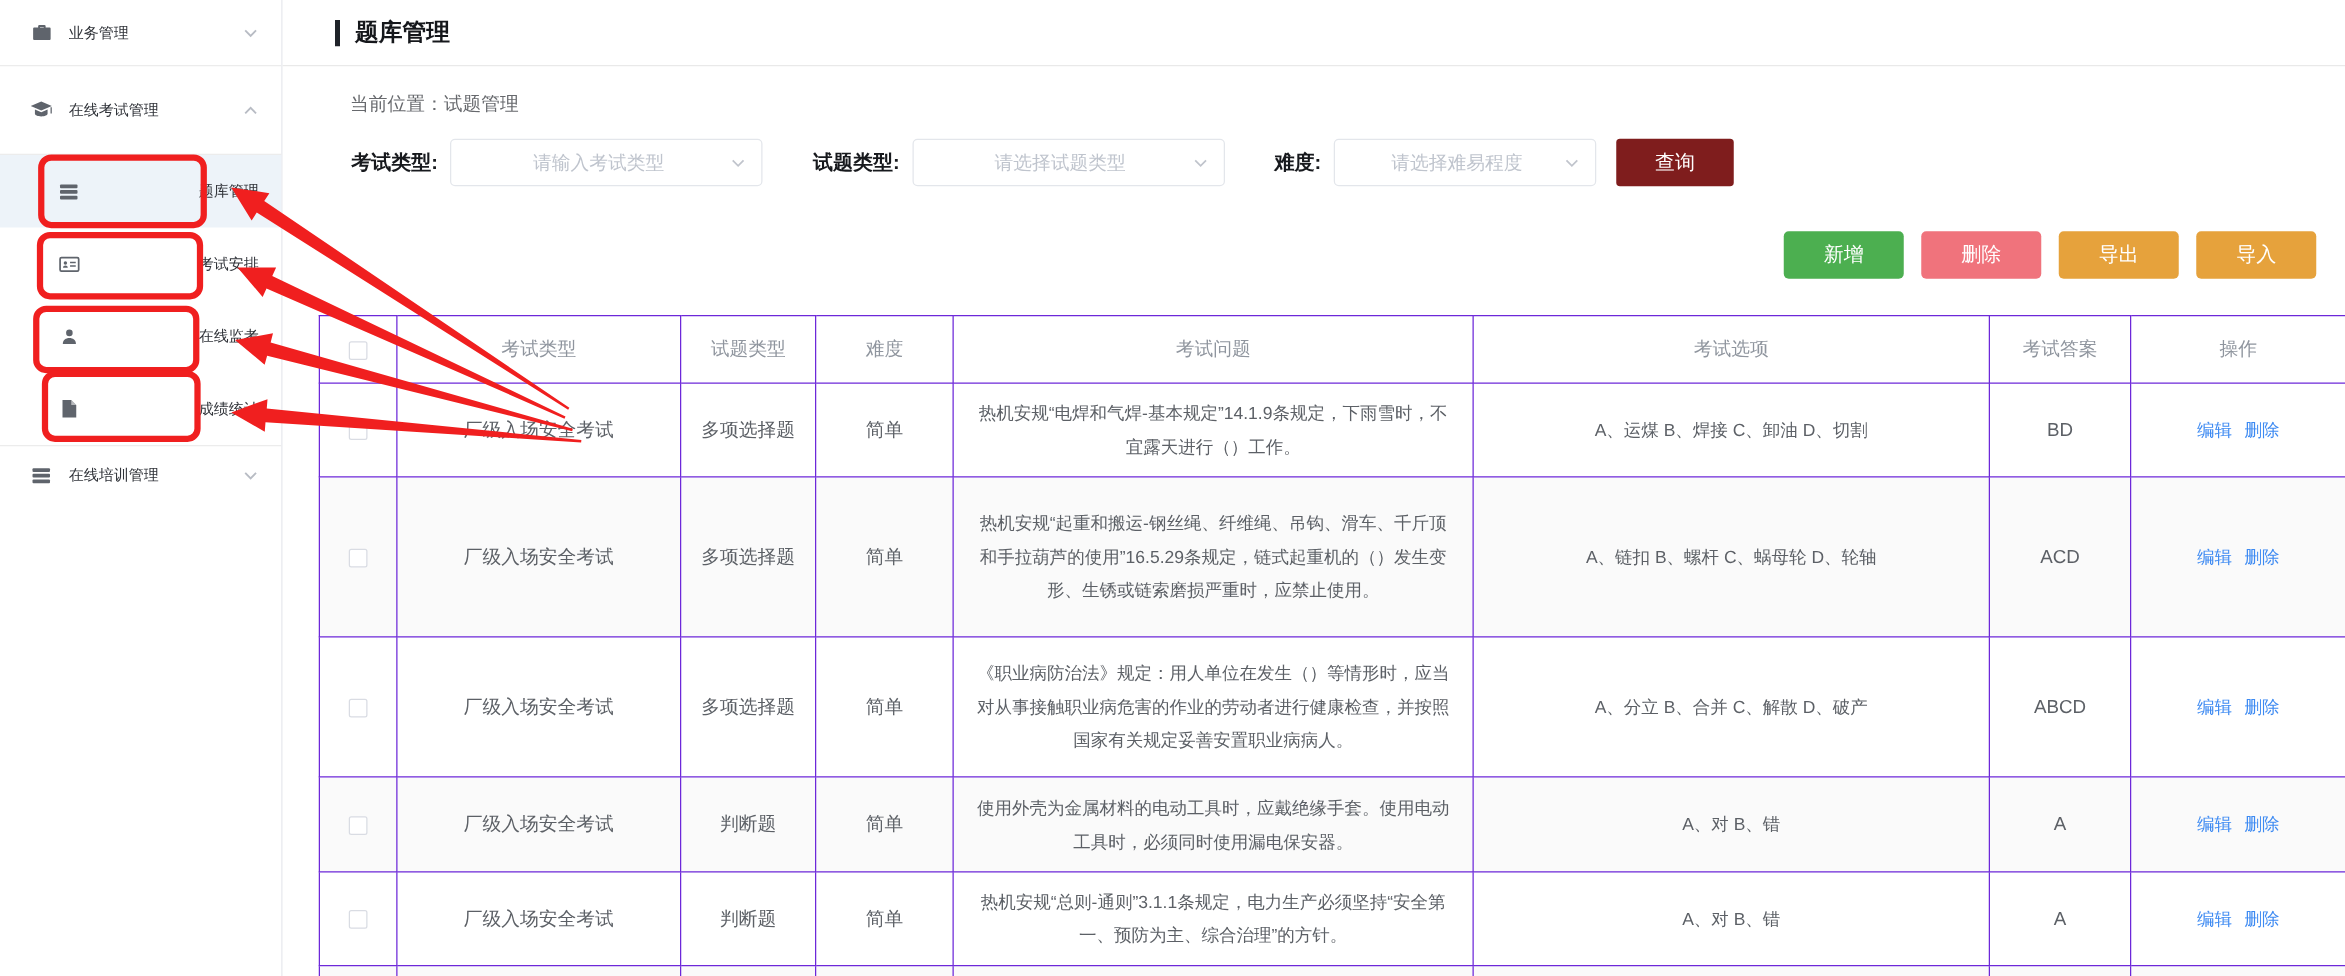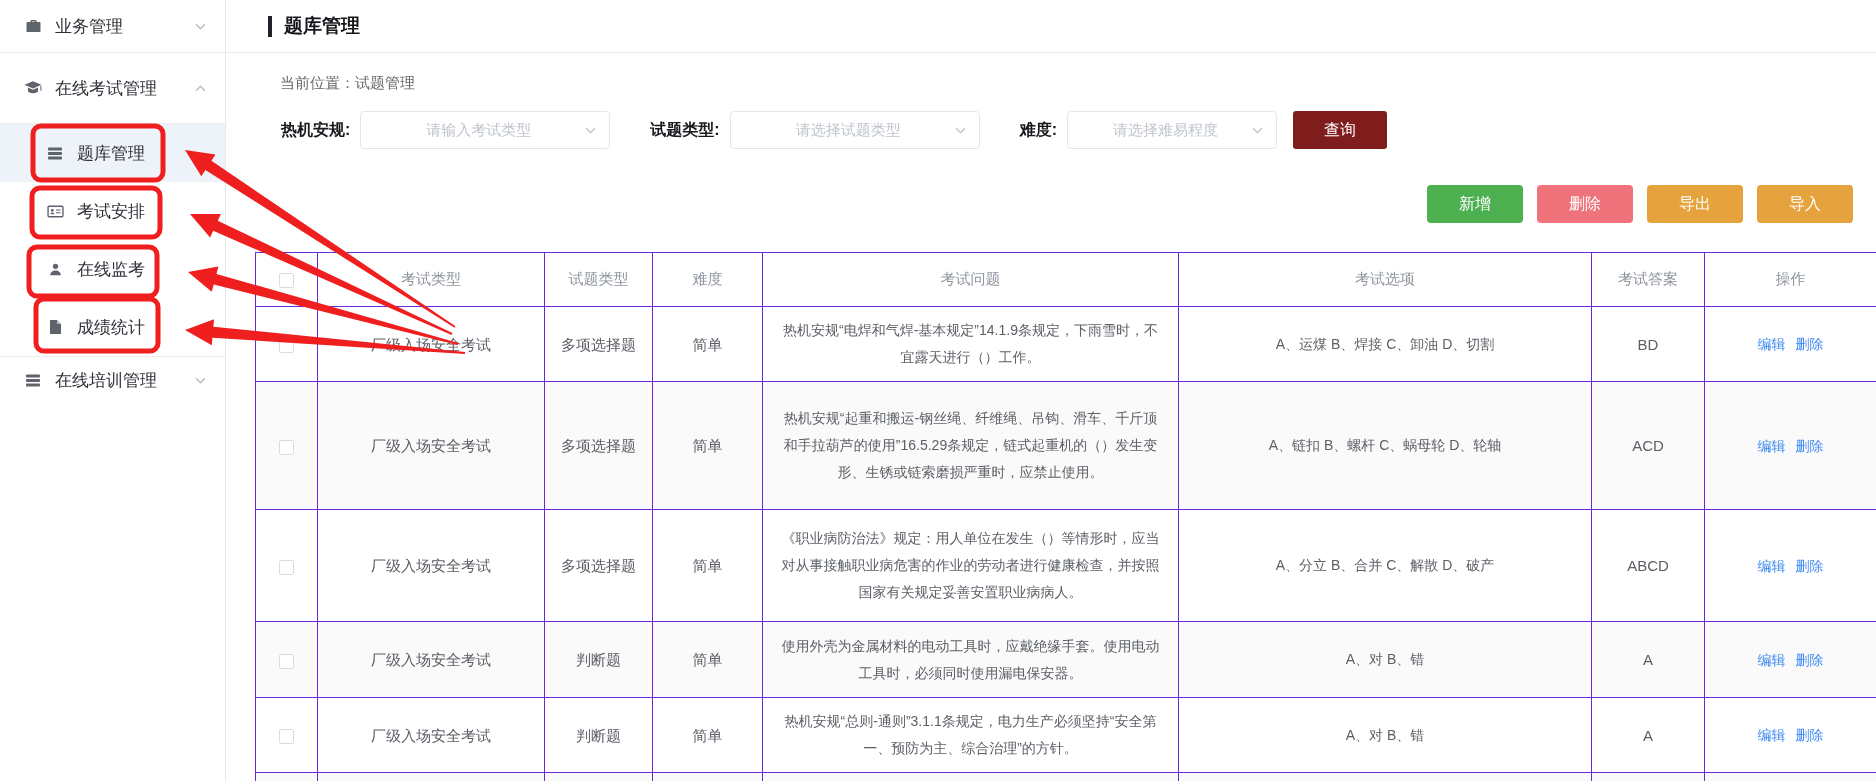--- a/index.html
+++ b/index.html
@@ -7,21 +7,21 @@
   body {
     width: 1876px; height: 781px; overflow: hidden;
     background: #ffffff;
     font-family: "Liberation Sans", "DejaVu Sans", sans-serif;
     color: #303133;
   }
   .app { display: flex; width: 1876px; height: 781px; position: relative; }
 
   
   .sidebar { width: 226px; flex-shrink: 0; background: #fff; border-right: 1px solid #e7e9ee; }
-  .m-item { display: flex; align-items: center; cursor: pointer; font-size: 17px; color: #2f3238; }
+  .m-item { display: flex; align-items: center; cursor: pointer; font-size: 12px; color: #2f3238; justify-content: space-between; }
   .m-item .mi-icon { width: 18px; height: 16px; display: inline-flex; align-items: center; justify-content: center; color: #5f646c; flex-shrink: 0; }
   .m-item .mi-label { margin-left: 13px; white-space: nowrap; }
   .m-item .mi-chev { margin-left: auto; display: inline-flex; color: #b8bcc4; }
   .m-item.top { height: 52px; padding: 0 18px 0 24px; }
   .m-item.top2 { height: 70px; padding: 0 18px 0 24px; }
   .m-item.top3 { height: 46px; padding: 0 18px 0 24px; }
   .m-item.sub { height: 58px; padding: 0 18px 0 46px; }
   .m-item.sub.active { background: #edf3f9; }
   .sb-div { height: 1px; background: #ececec; }
 
@@ -173,21 +173,21 @@
 
     <div class="title-row">
       <span class="title-bar"></span>
       <h1 class="page-title">题库管理</h1>
     </div>
     <div class="h-div"></div>
 
     <div class="breadcrumb">当前位置：试题管理</div>
 
     <div class="filter-row">
-      <span class="f-label">热机安规:</span>
+      <span class="f-label">考试类型:</span>
       <div class="sel">
         <span class="ph">请输入考试类型</span>
         <span class="sel-chev">
           <svg width="13" height="13" viewBox="0 0 12 12">
               <polyline points="2,4 6,8 10,4" fill="none" stroke="#c0c4cc" stroke-width="1.3"></polyline>
             </svg>
         </span>
       </div>
       <span class="f-label">试题类型:</span>
       <div class="sel">

